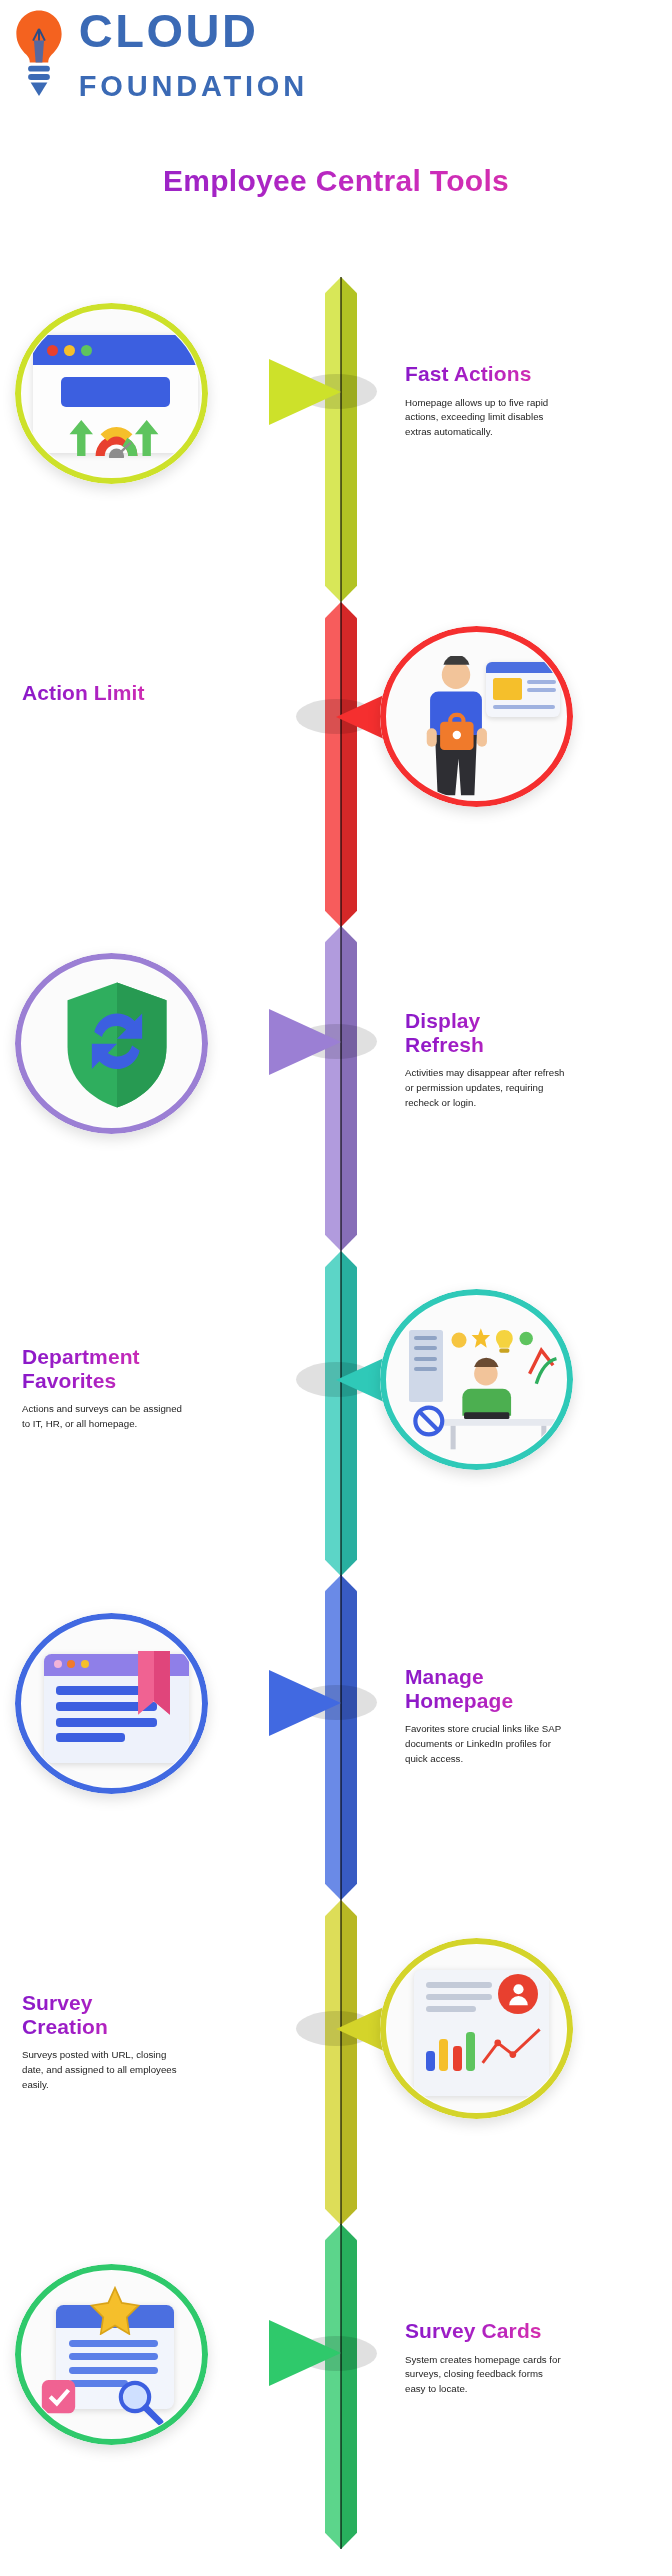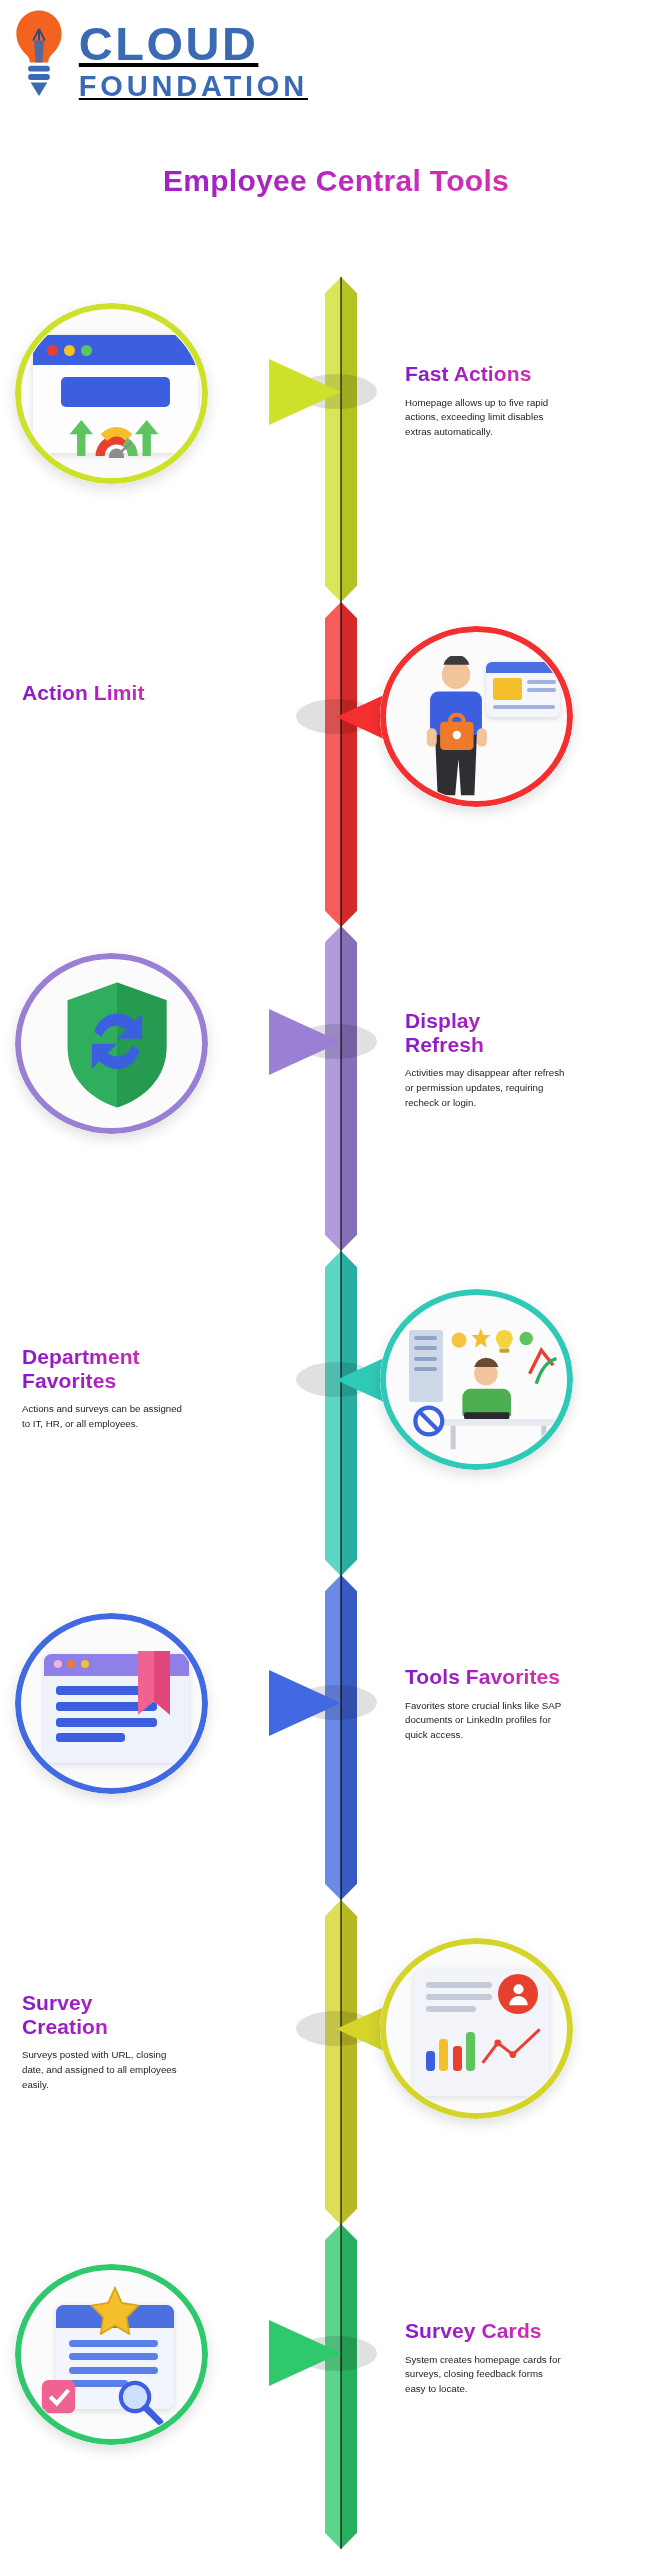--- a/index.html
+++ b/index.html
@@ -4,25 +4,25 @@
 <style>
   html,body{margin:0;padding:0;}
   body{
     width:673px;height:2576px;background:#ffffff;
     font-family:"Liberation Sans","DejaVu Sans",sans-serif;
     position:relative;overflow:hidden;
   }
   .page{position:relative;width:673px;height:2576px;}
 
   
-  .logo-wrap{position:absolute;left:8.4px;top:6.7px;display:flex;align-items:flex-end;gap:8.4px;text-decoration:underline;}
+  .logo-wrap{position:absolute;left:8.4px;top:6.7px;display:flex;align-items:flex-start;gap:8.4px;}
   .logo-bulb{width:62px;height:94px;position:relative;flex:0 0 auto;}
   .logo-text{display:flex;flex-direction:column;line-height:1;}
   .logo-cloud{font-size:47px;font-weight:700;letter-spacing:2.5px;color:#3b6ab5;}
-  .logo-foundation{font-size:29px;font-weight:700;letter-spacing:3.8px;color:#3b6ab5;margin-top:5px;}
+  .logo-foundation{font-size:29px;font-weight:700;letter-spacing:3.8px;color:#3b6ab5;margin-top:18px;}
 
   .page-title{
     position:absolute;left:50px;top:143px;width:572px;text-align:center;
     font-size:30px;font-weight:700;line-height:1.18;letter-spacing:0.3px;
     background:linear-gradient(95deg,#8e24c9 0%,#a824c4 35%,#c72bbe 60%,#e0329f 100%);
     -webkit-background-clip:text;background-clip:text;color:transparent;
     -webkit-text-fill-color:transparent;
   }
 
   
@@ -253,21 +253,21 @@
           </svg>
           <svg style="position:absolute;left:25px;top:108px;" width="37" height="39" viewBox="0 0 44 46">
             <circle cx="20" cy="20" r="16" fill="none" stroke="#3c5fe0" stroke-width="5"></circle>
             <path d="M9 9 L31 31" stroke="#3c5fe0" stroke-width="5"></path>
           </svg>
         </div>
       </div>
     </div>
     <div class="txt" style="left:22px;top:1345px;">
       <h2>Department Favorites</h2>
-      <p>Actions and surveys can be assigned to IT, HR, or all employees.</p>
+      <p>Actions and surveys can be assigned to IT, HR, or all homepage.</p>
     </div>
   </div>
 
   <div class="node">
     <div class="ellipse-shadow" style="left:296px;top:1685px;"></div>
     <div class="pointer right" style="left:269px;top:1670px;background:#4169E1;"></div>
     <div class="bubble" style="left:15px;top:1613px;">
       <div class="rim" style="border-color:#4169E1;"></div>
       <div class="inner">
         <div class="ill">
@@ -281,21 +281,21 @@
           <div class="r" style="left:34px;top:98px;width:101px;height:9.2px;background:#3c5fe0;"></div>
           <div class="r" style="left:34px;top:113px;width:69px;height:9.2px;background:#3c5fe0;"></div>
           <svg style="position:absolute;left:111px;top:29px;" width="42" height="76" viewBox="0 0 50 90">
             <path d="M6 2h38v76L25 62 6 78z" fill="#f06292"></path>
             <path d="M25 2h19v76L25 62z" fill="#e0457b"></path>
           </svg>
         </div>
       </div>
     </div>
     <div class="txt" style="left:405px;top:1665px;">
-      <h2>Tools Favorites</h2>
+      <h2>Manage Homepage</h2>
       <p>Favorites store crucial links like SAP documents or LinkedIn profiles for quick access.</p>
     </div>
   </div>
 
   <div class="node">
     <div class="ellipse-shadow" style="left:296px;top:2011px;"></div>
     <div class="pointer left" style="left:336px;top:1996px;background:#D4D42A;"></div>
     <div class="bubble" style="left:380px;top:1938px;">
       <div class="rim" style="border-color:#D4D42A;"></div>
       <div class="inner">

